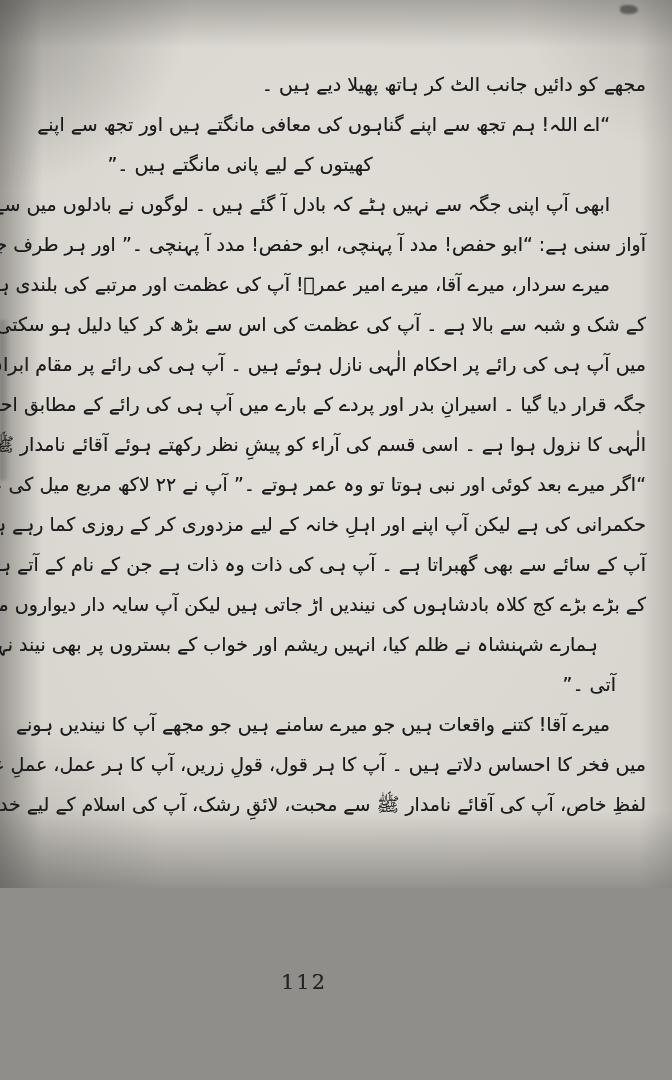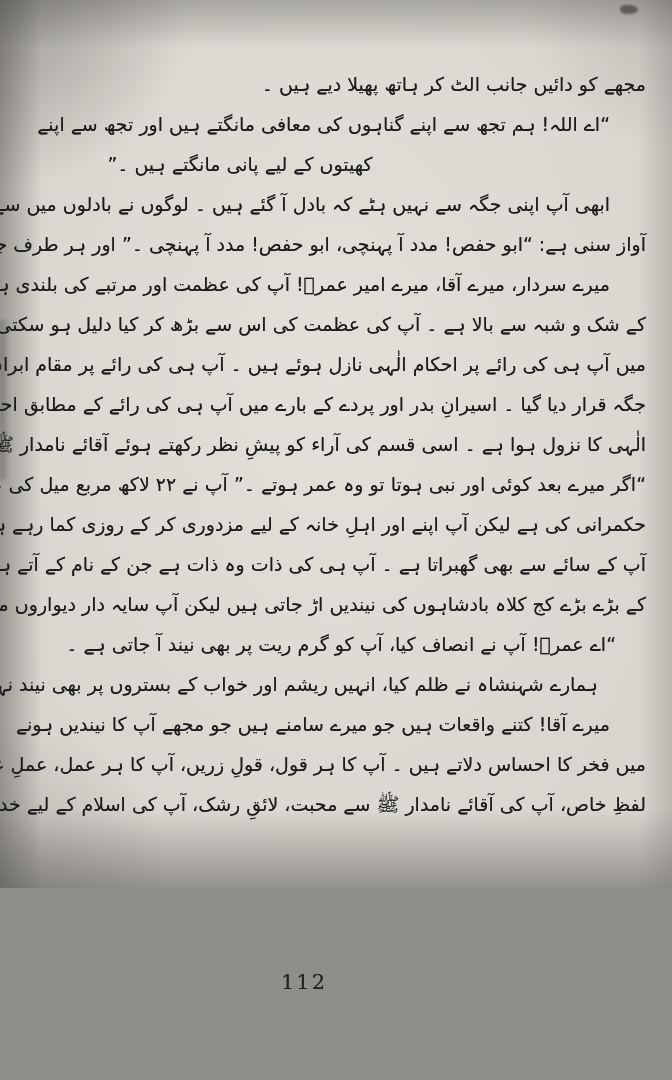--- a/index.html
+++ b/index.html
@@ -108,22 +108,22 @@
       <div class="line body">آواز سنی ہے: “ابو حفص! مدد آ پہنچی، ابو حفص! مدد آ پہنچی ۔” اور ہر طرف جل تھل ہو گیا ہے ۔</div>
       <div class="line para-start">میرے سردار، میرے آقا، میرے امیر عمرؓ! آپ کی عظمت اور مرتبے کی بلندی ہر قسم</div>
       <div class="line body">کے شک و شبہ سے بالا ہے ۔ آپ کی عظمت کی اس سے بڑھ کر کیا دلیل ہو سکتی ہے کہ تین باتوں</div>
       <div class="line body">میں آپ ہی کی رائے پر احکام الٰہی نازل ہوئے ہیں ۔ آپ ہی کی رائے پر مقام ابراہیم کو نماز کی</div>
       <div class="line body">جگہ قرار دیا گیا ۔ اسیرانِ بدر اور پردے کے بارے میں آپ ہی کی رائے کے مطابق احکام</div>
       <div class="line body">الٰہی کا نزول ہوا ہے ۔ اسی قسم کی آراء کو پیشِ نظر رکھتے ہوئے آقائے نامدار ﷺ نے فرمایا ہے</div>
       <div class="line body">“اگر میرے بعد کوئی اور نبی ہوتا تو وہ عمر ہوتے ۔” آپ نے ۲۲ لاکھ مربع میل کی عظیم سلطنت پر</div>
       <div class="line body">حکمرانی کی ہے لیکن آپ اپنے اور اہلِ خانہ کے لیے مزدوری کر کے روزی کما رہے ہیں ۔ شیطان</div>
       <div class="line body">آپ کے سائے سے بھی گھبراتا ہے ۔ آپ ہی کی ذات وہ ذات ہے جن کے نام کے آتے ہی دنیا</div>
       <div class="line body">کے بڑے بڑے کج کلاہ بادشاہوں کی نیندیں اڑ جاتی ہیں لیکن آپ سایہ دار دیواروں میں ریت پر آرام</div>
-      <div class="line quote-block">“اے عمرؓ! آپ نے انصاف کیا، آپ کو گرم ریت پر بھی نیند آ جاتی ہے ۔</div>
       <div class="line quote-block-2">ہمارے شہنشاہ نے ظلم کیا، انہیں ریشم اور خواب کے بستروں پر بھی نیند نہیں</div>
+      <div class="line quote-block">آتی ۔”</div>
       <div class="line para-start">میرے آقا! کتنے واقعات ہیں جو میرے سامنے ہیں جو مجھے آپ کا نیندیں ہونے</div>
       <div class="line body">میں فخر کا احساس دلاتے ہیں ۔ آپ کا ہر قول، قولِ زریں، آپ کا ہر عمل، عملِ عظیم، آپ کا ہر لفظ</div>
       <div class="line body">لفظِ خاص، آپ کی آقائے نامدار ﷺ سے محبت، لائقِ رشک، آپ کی اسلام کے لیے خدمات،</div>
     </div>
 
   <div class="page-number">112</div>
 
 </div>
 
 </body></html>

